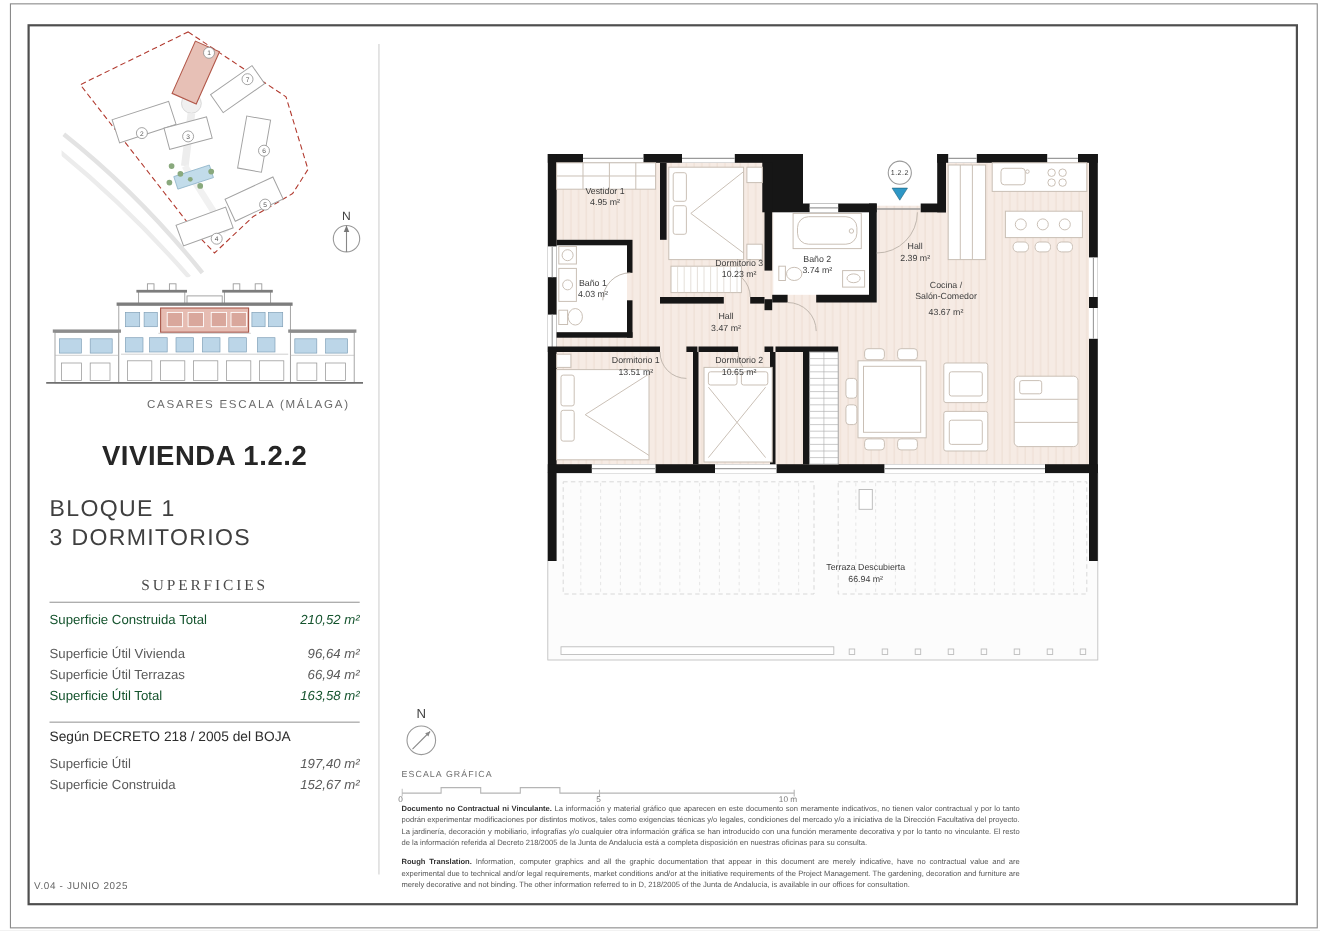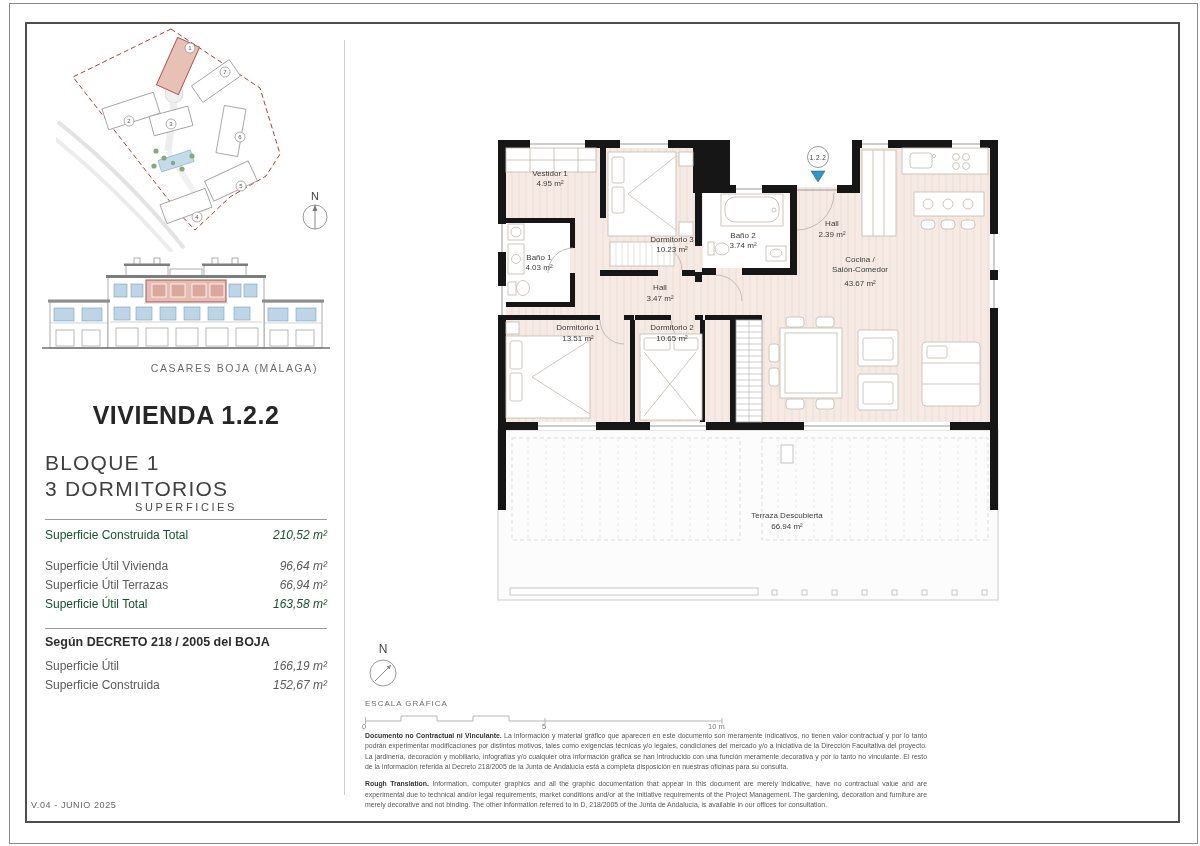--- a/index.html
+++ b/index.html
@@ -12,27 +12,27 @@
 
   .siteplan{position:absolute;left:56px;top:26px;}
   .elevation{position:absolute;left:38px;top:252px;}
   .location{position:absolute;left:38px;top:362px;width:280px;text-align:right;font-size:10.5px;
             letter-spacing:1.6px;color:#6a6a6a;}
 
   .info{position:absolute;left:45px;top:388px;width:282px;}
   .info .title{font-size:25px;font-weight:bold;letter-spacing:.5px;color:#262626;text-align:center;margin-top:13px;}
   .info .subtitle{margin-top:20px;font-size:21px;letter-spacing:1.2px;color:#3f3f3f;
                   line-height:1.22;}
-  .info .sup-head{font-size:11px;letter-spacing:2.6px;color:#4a4a4a;text-align:center;}
+  .info .sup-head{margin-top:24px;font-size:14px;letter-spacing:2.6px;color:#4a4a4a;text-align:center;font-family:Liberation Serif, serif;}
   .info .rule{border:none;border-top:1px solid #9b9b9b;margin:6px 0 6px 0;}
   .srow{display:flex;justify-content:space-between;font-size:12px;line-height:19px;color:#5a5a5a;}
   .srow .val{font-style:italic;}
   .srow.bold{font-weight:normal;color:#14532d;}
   .group-gap{height:12px;}
-  .decree{font-size:12.5px;font-weight:bold;color:#2d2d2d;margin:4px 0 8px 0;}
+  .decree{font-size:12.5px;font-weight:normal;color:#2d2d2d;margin:4px 0 8px 0;}
 
   .floorplan{position:absolute;left:490px;top:130px;}
 
   .north-main{position:absolute;left:362px;top:642px;}
   .escala{position:absolute;left:365px;top:699px;font-size:8px;letter-spacing:1px;color:#6c6c6c;}
   .scalebar{position:absolute;left:365px;top:710px;}
   .scale-tick{position:absolute;top:722px;font-size:7.5px;color:#7a7a7a;}
   .t0{left:362px;} .t5{left:542px;} .t10{left:708px;}
 
   .disclaimer{position:absolute;left:365px;top:731px;width:562px;font-size:6.9px;line-height:1.5;
@@ -173,21 +173,21 @@
           <rect x="168" y="76" width="22" height="18"></rect>
         <rect x="198" y="76" width="22" height="18"></rect>
         <rect x="18" y="78" width="18" height="16"></rect>
           <rect x="44" y="78" width="18" height="16"></rect>
         <rect x="232" y="78" width="18" height="16"></rect>
           <rect x="258" y="78" width="18" height="16"></rect>
       </g>
       <line x1="4" y1="96" x2="292" y2="96" stroke="#707070" stroke-width="1.6"></line>
     </svg>
   </div>
-  <div class="location">CASARES BOJA (MÁLAGA)</div>
+  <div class="location">CASARES ESCALA (MÁLAGA)</div>
 
   <div class="info">
     <div class="title">VIVIENDA 1.2.2</div>
     <div class="subtitle">
       <div>BLOQUE 1</div>
       <div>3 DORMITORIOS</div>
     </div>
     <div class="sup-head">SUPERFICIES</div>
     <hr class="rule">
     <div class="srow bold">
@@ -204,21 +204,21 @@
         <span class="val">66,94 m²</span>
       </div>
     <div class="srow bold">
         <span class="lbl">Superficie Útil Total</span>
         <span class="val">163,58 m²</span>
       </div>
     <hr class="rule" style="margin-top:14px;">
     <div class="decree">Según DECRETO 218 / 2005 del BOJA</div>
     <div class="srow">
         <span class="lbl">Superficie Útil</span>
-        <span class="val">166,19 m²</span>
+        <span class="val">197,40 m²</span>
       </div>
     <div class="srow">
         <span class="lbl">Superficie Construida</span>
         <span class="val">152,67 m²</span>
       </div>
   </div>
 
   <div class="floorplan">
     <svg width="516" height="482" viewBox="0 0 516 482">
       <defs>

